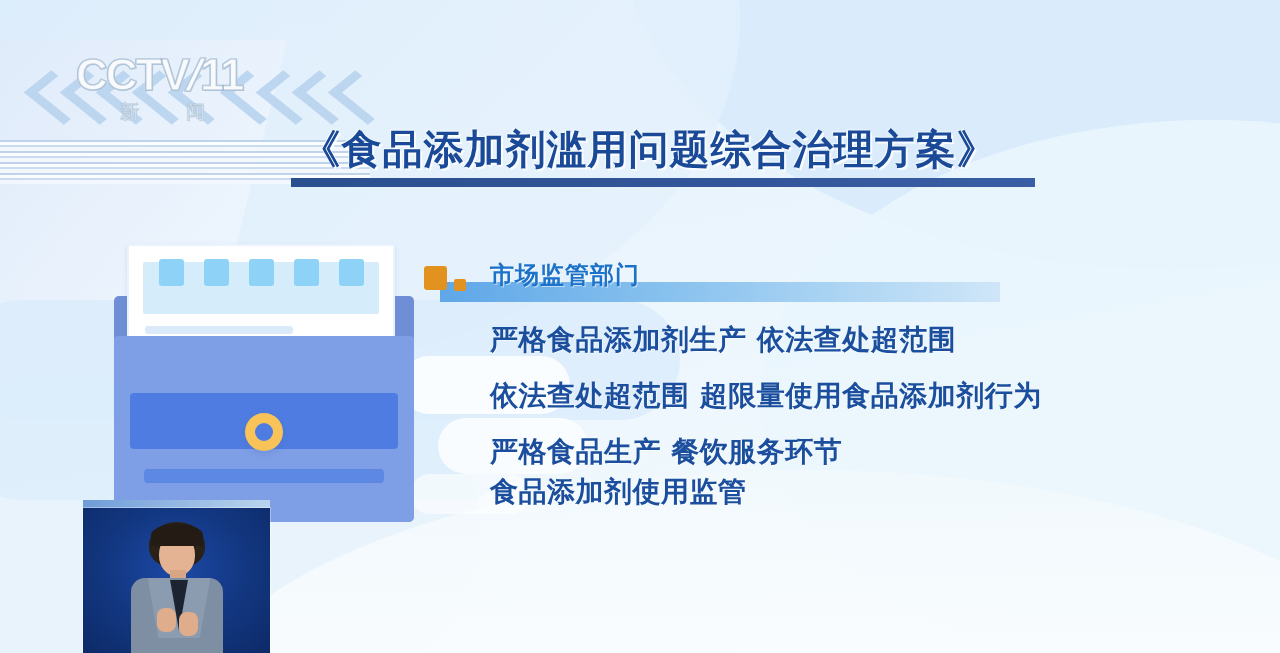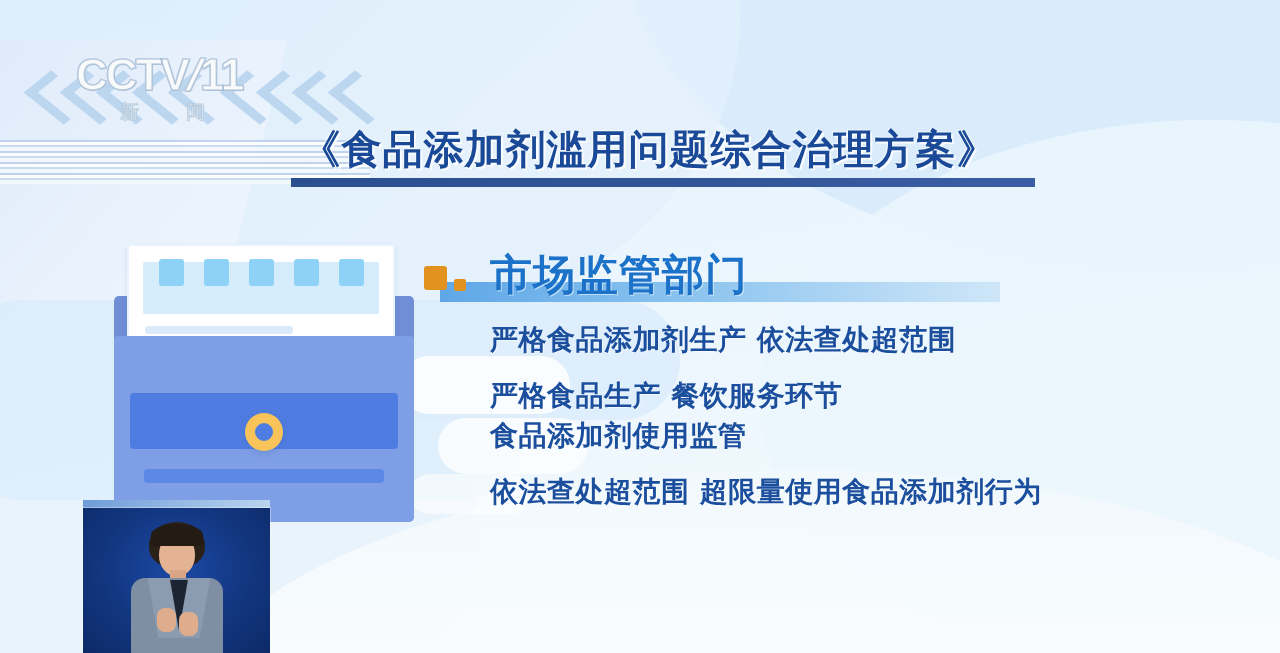--- a/index.html
+++ b/index.html
@@ -98,21 +98,21 @@
 
   
   .content{position:absolute;left:424px;top:252px;width:790px;}
   .head-row{position:relative;height:52px;}
   .head-bar{position:absolute;left:16px;top:30px;width:560px;height:20px;
     background:linear-gradient(90deg,#5fa7e8 0%,#8cc4ef 45%,#cfe6f8 100%);}
   .bullet-lg{position:absolute;left:0px;top:14px;width:23px;height:24px;
     background:#e2931f;border-radius:3px;}
   .bullet-sm{position:absolute;left:30px;top:27px;width:12px;height:12px;
     background:#e2931f;border-radius:2px;}
-  .head-text{position:absolute;left:66px;top:0px;font-size:42px;font-weight:bold;
+  .head-text{position:absolute;left:66px;top:0px;font-size:24px;font-weight:bold;
     color:#1c71c8;letter-spacing:1px;line-height:46px;
     text-shadow:1px 1px 0 rgba(255,255,255,.55);
     font-family:"DejaVu Sans","Liberation Sans",sans-serif;}
 
   .lines{position:relative;margin-top:16px;padding-left:66px;}
   .line{font-size:28px;font-weight:bold;color:#1b4f9e;line-height:40px;
     letter-spacing:.5px;margin-bottom:16px;
     text-shadow:1px 1px 0 rgba(255,255,255,.55);
     font-family:"DejaVu Sans","Liberation Sans",sans-serif;}
   .line .l2{display:block;}
@@ -211,25 +211,25 @@
       <div class="bullet-lg"></div>
       <div class="bullet-sm"></div>
       <div class="head-text">市场监管部门</div>
     </div>
 
     <div class="lines">
       <div class="line">
         <span>严格食品添加剂生产 依法查处超范围</span>
       </div>
       <div class="line">
+        <span>依法查处超范围 超限量使用食品添加剂行为</span>
+      </div>
+      <div class="line">
         <span class="l2">严格食品生产 餐饮服务环节</span>
         <span class="l2">食品添加剂使用监管</span>
-      </div>
-      <div class="line">
-        <span>依法查处超范围 超限量使用食品添加剂行为</span>
       </div>
     </div>
   </div>
 
   <div class="inset-strip"></div>
   <div class="inset">
     <div class="inset-bg"></div>
     <div class="p-hair"></div>
     <div class="p-face"></div>
     <div class="p-hair2"></div>

